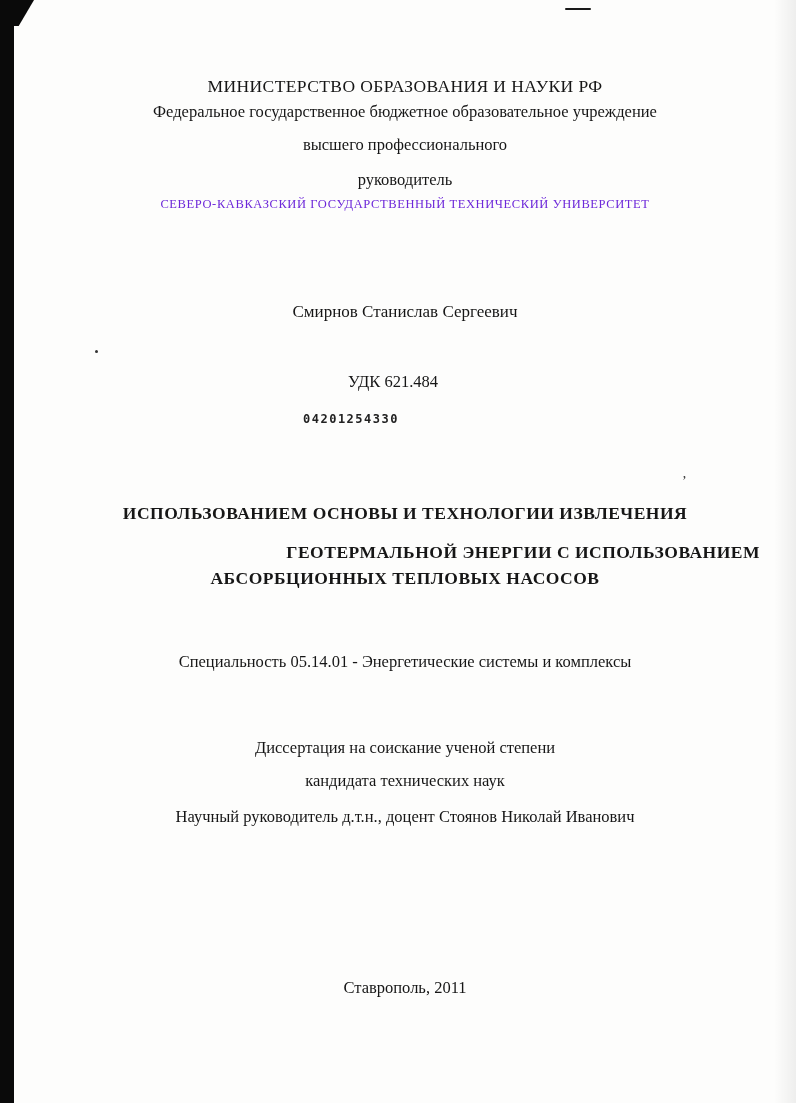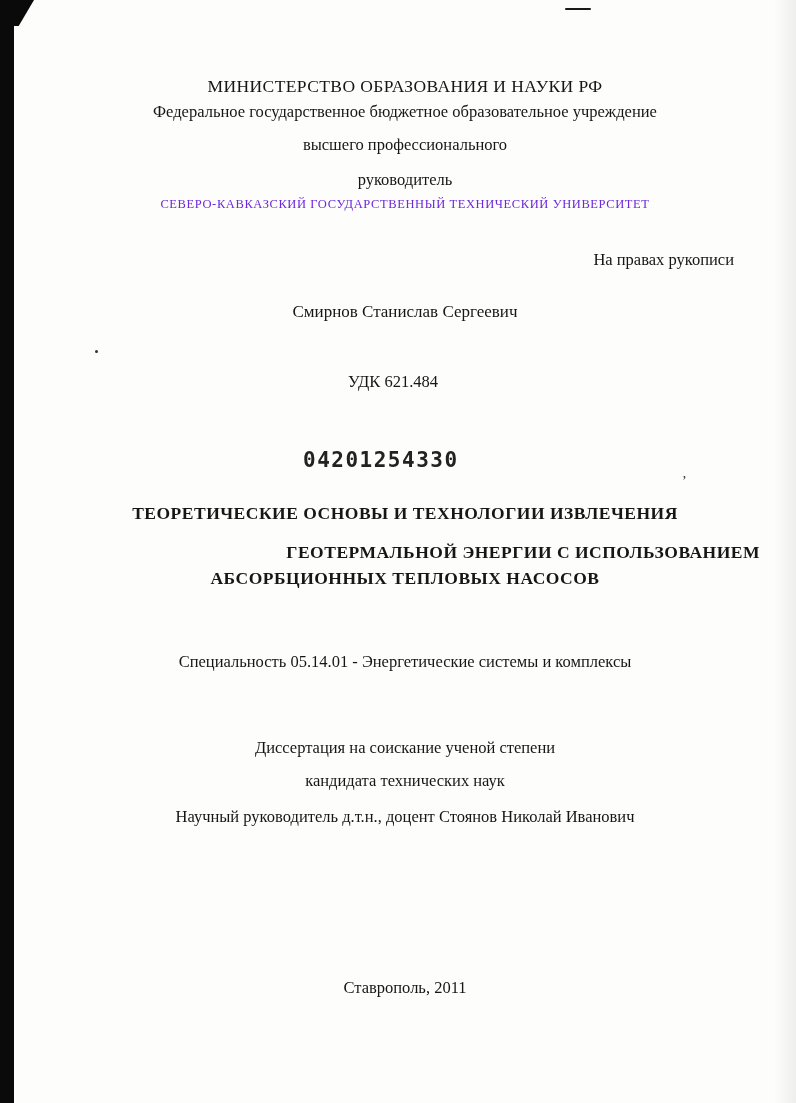--- a/index.html
+++ b/index.html
@@ -68,25 +68,24 @@
   .inst2         { top: 135px; font-size: 16.5px; }
   .inst3         { top: 170px; font-size: 16.5px; }
   .university    { top: 197px; font-size: 12.5px; letter-spacing: 0.6px; color: #6d28d9; }
   .manuscript    { top: 250px; font-size: 16.5px; text-align: right; right: 62px; }
   .author        { top: 302px; font-size: 17px; }
   .udc           { top: 372px; font-size: 16.5px; text-align: center; right: 60px; }
   .regnum        {
     top: 412px; left: 303px; right: auto;
     text-align: left;
     font-family: "DejaVu Sans Mono", "Liberation Mono", monospace;
-    font-size: 21px;
+    font-size: 12px;
     letter-spacing: 1.5px;
     font-weight: bold;
     color: #222;
-    margin-top: 36px;
   }
   .title-line    { font-weight: bold; font-size: 17.5px; letter-spacing: 0.5px; }
   .title1        { top: 503px; }
   .title2        { top: 542px; text-align: right; }
   .title3        { top: 568px; }
   .specialty     { top: 652px; font-size: 16.5px; }
   .diss1         { top: 738px; font-size: 16.5px; }
   .diss2         { top: 771px; font-size: 16.5px; }
   .advisor       { top: 807px; font-size: 16.5px; }
   .place-year    { top: 978px; font-size: 16.5px; }
@@ -102,28 +101,27 @@
   <div class="left-dot"></div>
   <div class="comma-mark">’</div>
   <div class="right-edge-shade"></div>
 
   <div class="txt ministry">МИНИСТЕРСТВО ОБРАЗОВАНИЯ И НАУКИ РФ</div>
   <div class="txt inst1">Федеральное государственное бюджетное образовательное учреждение</div>
   <div class="txt inst2">высшего профессионального</div>
   <div class="txt inst3">руководитель</div>
   <div class="txt university">СЕВЕРО-КАВКАЗСКИЙ ГОСУДАРСТВЕННЫЙ ТЕХНИЧЕСКИЙ УНИВЕРСИТЕТ</div>
 
-  <div class="txt manuscript">На правах рукописи</div>
 
   <div class="txt author">Смирнов Станислав Сергеевич</div>
 
   <div class="txt udc">УДК 621.484</div>
   <div class="txt regnum">04201254330</div>
 
-  <div class="txt title-line title1">ТЕОРЕТИЧЕСКИЕ ОСНОВЫ И ТЕХНОЛОГИИ ИЗВЛЕЧЕНИЯ</div>
+  <div class="txt title-line title1">ИСПОЛЬЗОВАНИЕМ ОСНОВЫ И ТЕХНОЛОГИИ ИЗВЛЕЧЕНИЯ</div>
   <div class="txt title-line title2">ГЕОТЕРМАЛЬНОЙ ЭНЕРГИИ С ИСПОЛЬЗОВАНИЕМ</div>
   <div class="txt title-line title3">АБСОРБЦИОННЫХ ТЕПЛОВЫХ НАСОСОВ</div>
 
   <div class="txt specialty">Специальность 05.14.01 - Энергетические системы и комплексы</div>
 
   <div class="txt diss1">Диссертация на соискание ученой степени</div>
   <div class="txt advisor">Научный руководитель д.т.н., доцент Стоянов Николай  Иванович</div>
 
   <div class="txt diss2">кандидата технических наук</div>
 

